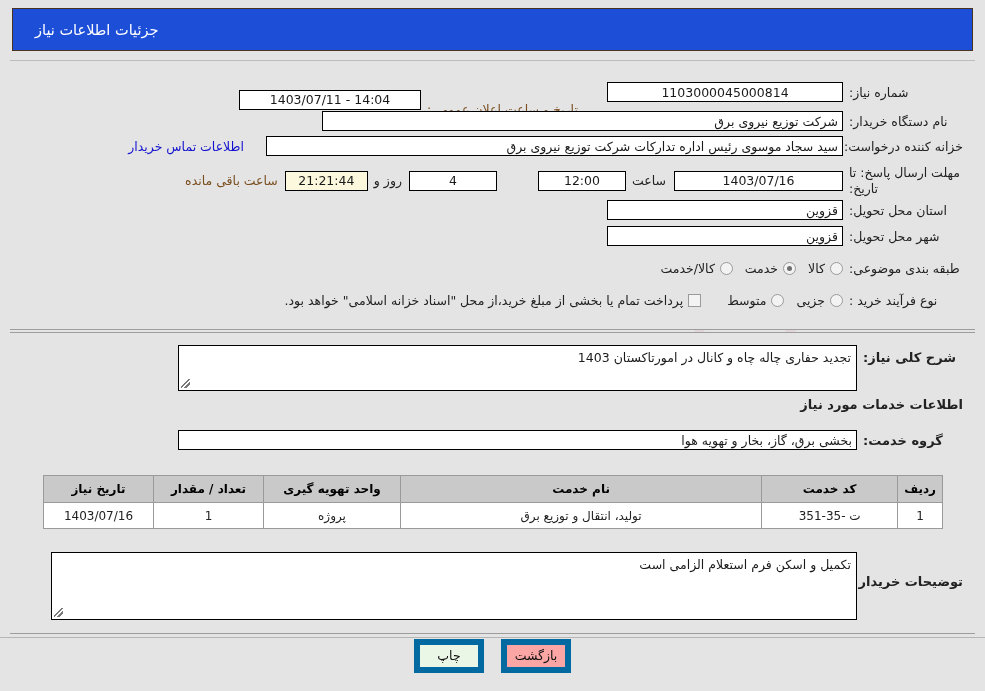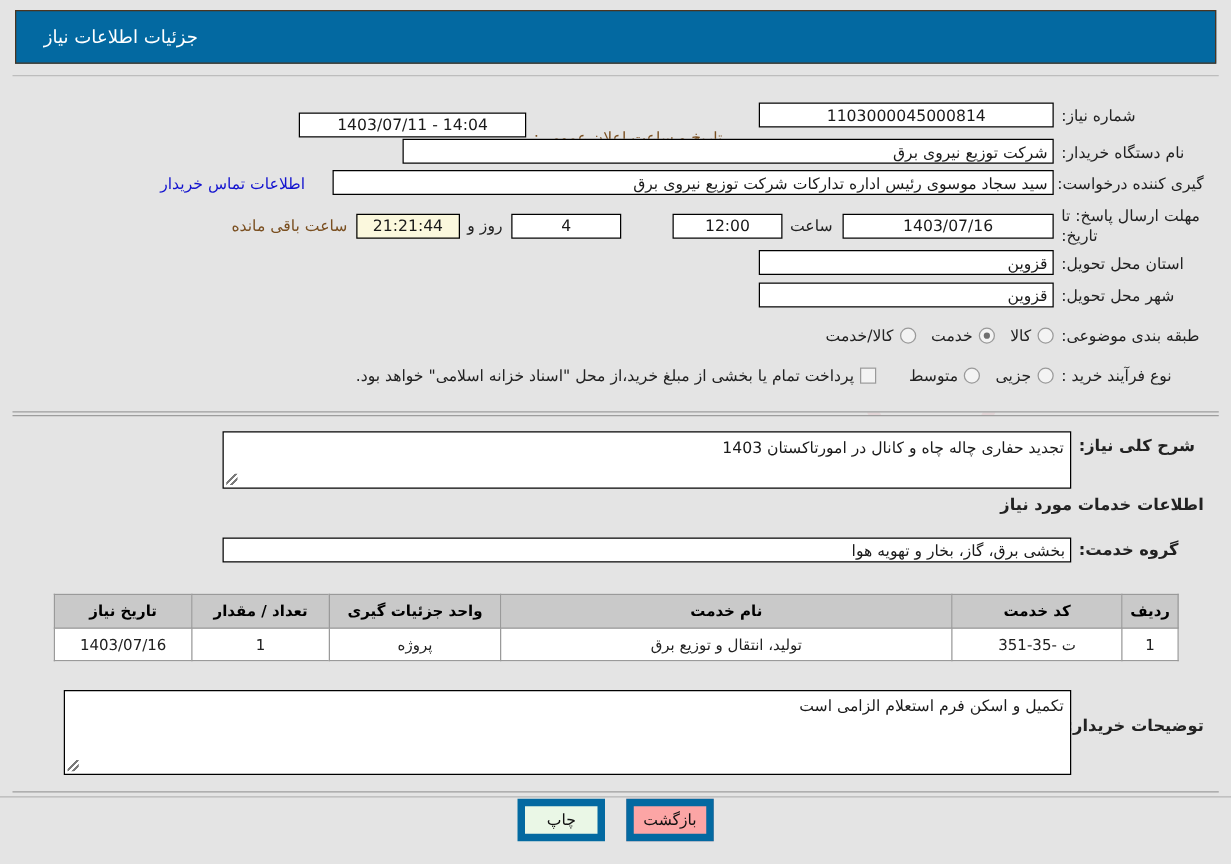--- a/index.html
+++ b/index.html
@@ -15,21 +15,21 @@
     position: relative;
     width: 985px; height: 691px;
     background: #e4e4e4;
   }
 
   
   .header-bar {
     position: absolute;
     top: 8px; right: 12px; left: 12px;
     height: 43px;
-    background: #0369a1;
+    background: #1d4ed8;
     border: 1px solid #4a3420;
     display: flex;
     align-items: center;
     justify-content: flex-start;
     padding-right: 0;
   }
   .header-title {
     color: #ffffff;
     font-size: 14.5px;
     margin-right: auto;
@@ -254,21 +254,21 @@
       <span class="lbl lbl-brown" style="width:176px;margin-top:20px;">تاریخ و ساعت اعلان عمومی:</span>
       <span class="fld fld-center" style="width:182px;">14:04 - 1403/07/11</span>
     </div>
 
     <div class="row" style="top:50px; right:12px;">
       <span class="lbl" style="width:120px;">نام دستگاه خریدار:</span>
       <span class="fld fld-right" style="width:521px;">شرکت توزیع نیروی برق</span>
     </div>
 
     <div class="row" style="top:75px; right:12px;">
-      <span class="lbl" style="width:120px;">گیری کننده درخواست:</span>
+      <span class="lbl" style="width:120px;">خزانه کننده درخواست:</span>
       <span class="fld fld-right" style="width:577px;margin-left:12px;">سید سجاد موسوی رئیس اداره تدارکات شرکت توزیع نیروی برق</span>
       <a class="link" style="margin-right:10px;" href="#">اطلاعات تماس خریدار</a>
     </div>
 
     <div class="row" style="top:104px; right:12px;justify-content:space-between;">
       <span class="lbl" style="width:120px; white-space:normal; line-height:1.25;">مهلت ارسال پاسخ: تا تاریخ:</span>
       <span class="fld fld-center" style="width:169px;">1403/07/16</span>
       <span class="lbl" style="padding:0 8px 0 6px;">ساعت</span>
       <span class="fld fld-center" style="width:88px;">12:00</span>
       <span class="fld fld-center" style="width:88px; margin-right:41px;">4</span>
@@ -323,21 +323,21 @@
       <span class="lbl lbl-bold" style="width:106px;">گروه خدمت:</span>
       <span class="fld fld-right" style="width:679px;">بخشی برق، گاز، بخار و تهویه هوا</span>
     </div>
 
     <table class="tbl" style="top:142px; right:32px; width:900px;">
       <thead>
         <tr>
           <th style="width:38px;">ردیف</th>
           <th style="width:136px;">کد خدمت</th>
           <th>نام خدمت</th>
-          <th style="width:137px;">واحد جزئیات گیری</th>
+          <th style="width:137px;">واحد تهویه گیری</th>
           <th style="width:110px;">تعداد / مقدار</th>
           <th style="width:110px;">تاریخ نیاز</th>
         </tr>
       </thead>
       <tbody>
         <tr>
           <td>1</td>
           <td>ت -35-351</td>
           <td>تولید، انتقال و توزیع برق</td>
           <td>پروژه</td>

